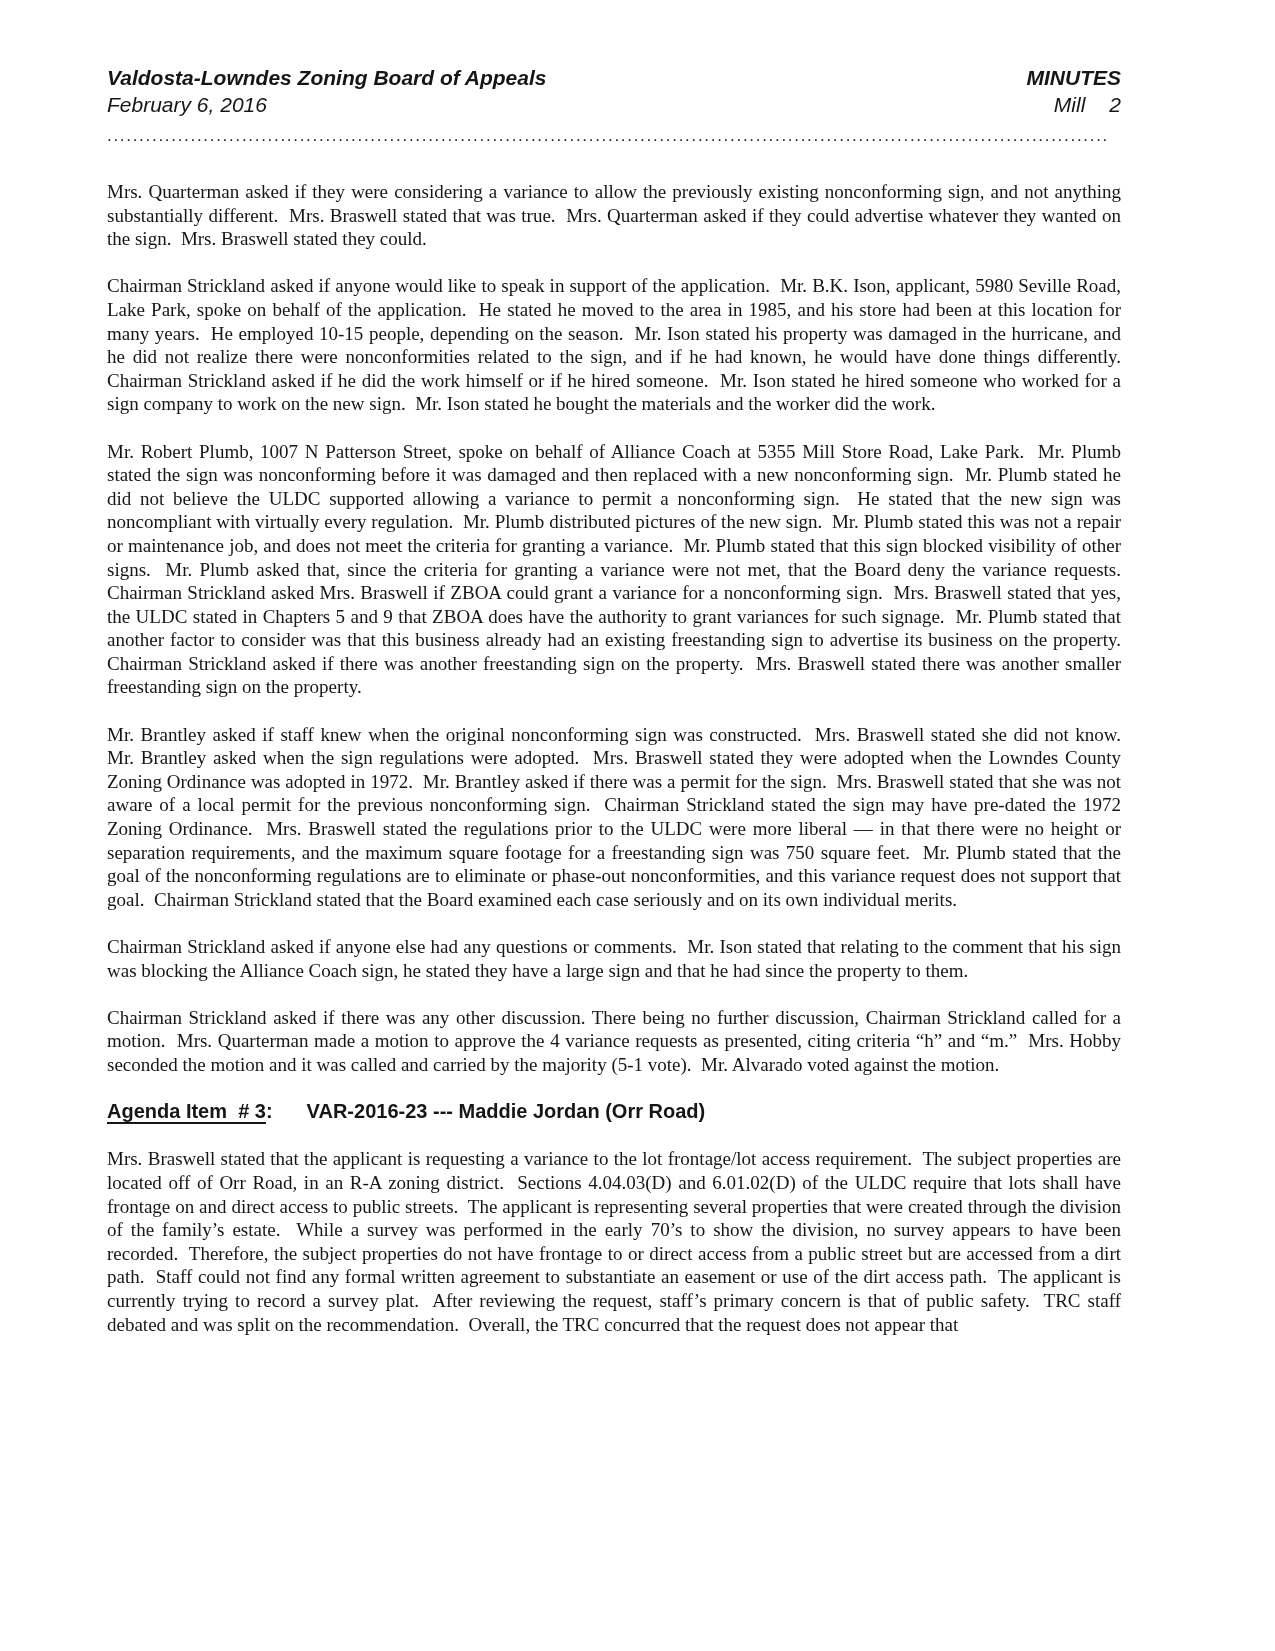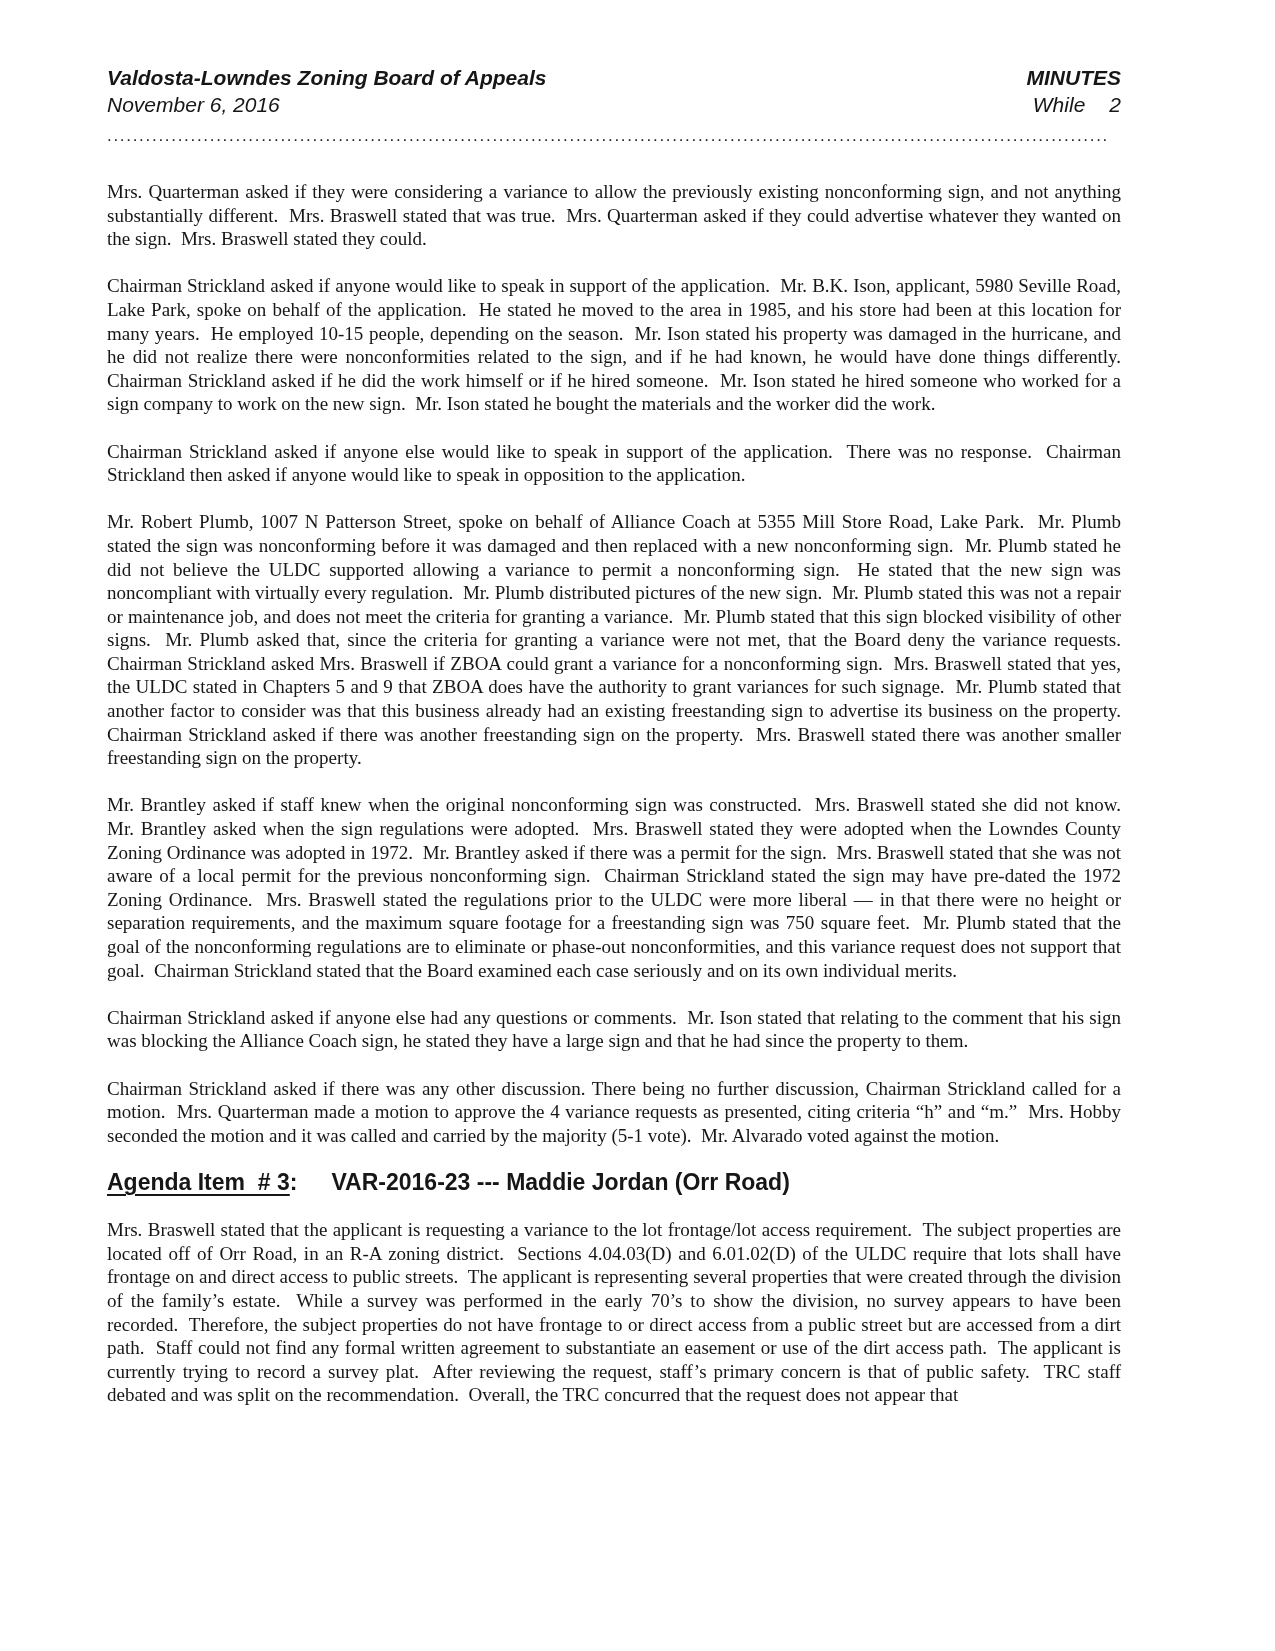--- a/index.html
+++ b/index.html
@@ -54,21 +54,21 @@
     text-align: justify;
   }
   .para {
     margin: 0 0 23.6px 0;
     white-space: pre-wrap;
     font-family: Liberation Serif, serif;
   }
   .agenda-heading {
     margin: 12px 0 23.6px 0;
     font-weight: bold;
-    font-size: 23px;
+    font-size: 20px;
     text-align: left;
     white-space: pre;
   }
   .agenda-label {
     text-decoration: underline;
     text-decoration-thickness: 2px;
     text-underline-offset: 4px;
   }
   .agenda-gap {
     display: inline-block;
@@ -78,31 +78,30 @@
 </head>
 <body>
 
 <div class="page">
   <div>
     <div class="header-row">
       <span class="org">Valdosta-Lowndes Zoning Board of Appeals</span>
       <span class="doctype">MINUTES</span>
     </div>
     <div class="header-row">
-      <span class="date">November 6, 2016</span>
-      <span class="pageinfo"><span>While</span><span class="pgap"></span><span>2</span></span>
+      <span class="date">February 6, 2016</span>
+      <span class="pageinfo"><span>Mill</span><span class="pgap"></span><span>2</span></span>
     </div>
   </div>
 
   <div class="divider">.......................................................................................................................................................................</div>
 
   <div class="docbody" id="doc-body">
       <p class="para">Mrs. Quarterman asked if they were considering a variance to allow the previously existing nonconforming sign, and not anything substantially different.  Mrs. Braswell stated that was true.  Mrs. Quarterman asked if they could advertise whatever they wanted on the sign.  Mrs. Braswell stated they could.</p>
       <p class="para">Chairman Strickland asked if anyone would like to speak in support of the application.  Mr. B.K. Ison, applicant, 5980 Seville Road, Lake Park, spoke on behalf of the application.  He stated he moved to the area in 1985, and his store had been at this location for many years.  He employed 10-15 people, depending on the season.  Mr. Ison stated his property was damaged in the hurricane, and he did not realize there were nonconformities related to the sign, and if he had known, he would have done things differently.  Chairman Strickland asked if he did the work himself or if he hired someone.  Mr. Ison stated he hired someone who worked for a sign company to work on the new sign.  Mr. Ison stated he bought the materials and the worker did the work.</p>
-      <p class="para">Chairman Strickland asked if anyone else would like to speak in support of the application.  There was no response.  Chairman Strickland then asked if anyone would like to speak in opposition to the application.</p>
       <p class="para">Mr. Robert Plumb, 1007 N Patterson Street, spoke on behalf of Alliance Coach at 5355 Mill Store Road, Lake Park.  Mr. Plumb stated the sign was nonconforming before it was damaged and then replaced with a new nonconforming sign.  Mr. Plumb stated he did not believe the ULDC supported allowing a variance to permit a nonconforming sign.  He stated that the new sign was noncompliant with virtually every regulation.  Mr. Plumb distributed pictures of the new sign.  Mr. Plumb stated this was not a repair or maintenance job, and does not meet the criteria for granting a variance.  Mr. Plumb stated that this sign blocked visibility of other signs.  Mr. Plumb asked that, since the criteria for granting a variance were not met, that the Board deny the variance requests.  Chairman Strickland asked Mrs. Braswell if ZBOA could grant a variance for a nonconforming sign.  Mrs. Braswell stated that yes, the ULDC stated in Chapters 5 and 9 that ZBOA does have the authority to grant variances for such signage.  Mr. Plumb stated that another factor to consider was that this business already had an existing freestanding sign to advertise its business on the property.  Chairman Strickland asked if there was another freestanding sign on the property.  Mrs. Braswell stated there was another smaller freestanding sign on the property.</p>
       <p class="para">Mr. Brantley asked if staff knew when the original nonconforming sign was constructed.  Mrs. Braswell stated she did not know.  Mr. Brantley asked when the sign regulations were adopted.  Mrs. Braswell stated they were adopted when the Lowndes County Zoning Ordinance was adopted in 1972.  Mr. Brantley asked if there was a permit for the sign.  Mrs. Braswell stated that she was not aware of a local permit for the previous nonconforming sign.  Chairman Strickland stated the sign may have pre-dated the 1972 Zoning Ordinance.  Mrs. Braswell stated the regulations prior to the ULDC were more liberal — in that there were no height or separation requirements, and the maximum square footage for a freestanding sign was 750 square feet.  Mr. Plumb stated that the goal of the nonconforming regulations are to eliminate or phase-out nonconformities, and this variance request does not support that goal.  Chairman Strickland stated that the Board examined each case seriously and on its own individual merits.</p>
       <p class="para">Chairman Strickland asked if anyone else had any questions or comments.  Mr. Ison stated that relating to the comment that his sign was blocking the Alliance Coach sign, he stated they have a large sign and that he had since the property to them.</p>
       <p class="para">Chairman Strickland asked if there was any other discussion. There being no further discussion, Chairman Strickland called for a motion.  Mrs. Quarterman made a motion to approve the 4 variance requests as presented, citing criteria “h” and “m.”  Mrs. Hobby seconded the motion and it was called and carried by the majority (5-1 vote).  Mr. Alvarado voted against the motion.</p>
       <p class="agenda-heading"><span class="agenda-label">Agenda Item  # 3</span><span>:</span><span class="agenda-gap"></span><span>VAR-2016-23 --- Maddie Jordan (Orr Road)</span></p>
       <p class="para">Mrs. Braswell stated that the applicant is requesting a variance to the lot frontage/lot access requirement.  The subject properties are located off of Orr Road, in an R-A zoning district.  Sections 4.04.03(D) and 6.01.02(D) of the ULDC require that lots shall have frontage on and direct access to public streets.  The applicant is representing several properties that were created through the division of the family’s estate.  While a survey was performed in the early 70’s to show the division, no survey appears to have been recorded.  Therefore, the subject properties do not have frontage to or direct access from a public street but are accessed from a dirt path.  Staff could not find any formal written agreement to substantiate an easement or use of the dirt access path.  The applicant is currently trying to record a survey plat.  After reviewing the request, staff’s primary concern is that of public safety.  TRC staff debated and was split on the recommendation.  Overall, the TRC concurred that the request does not appear that</p>
     </div>
 </div>
 
 </body></html>

